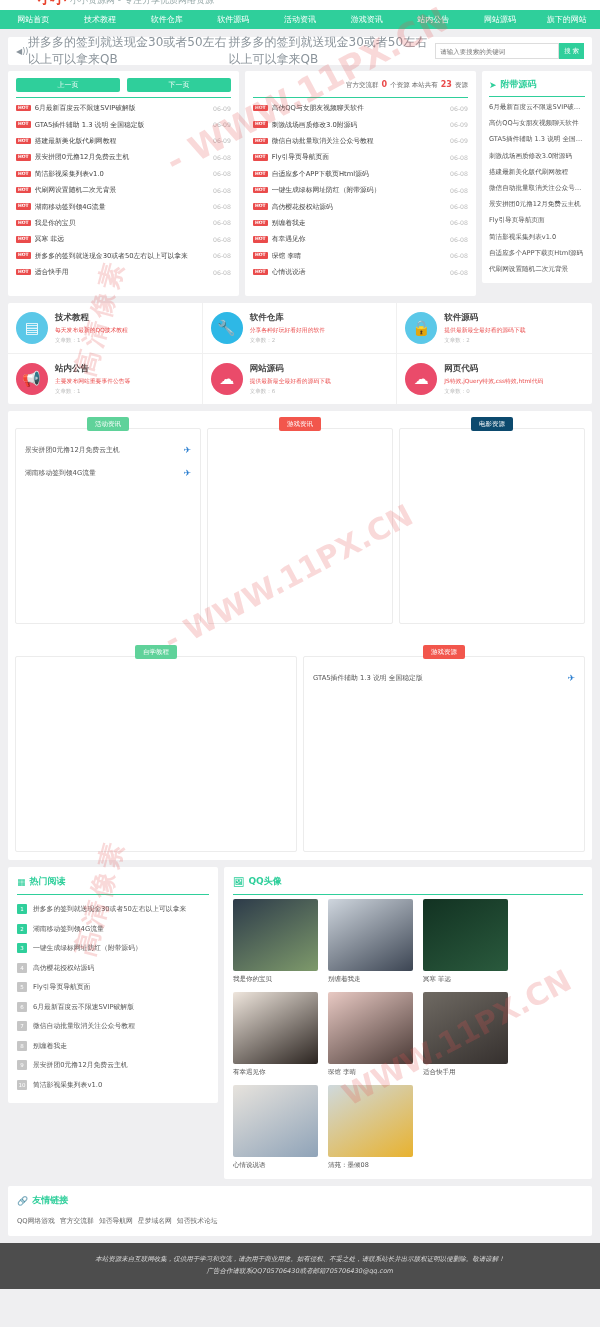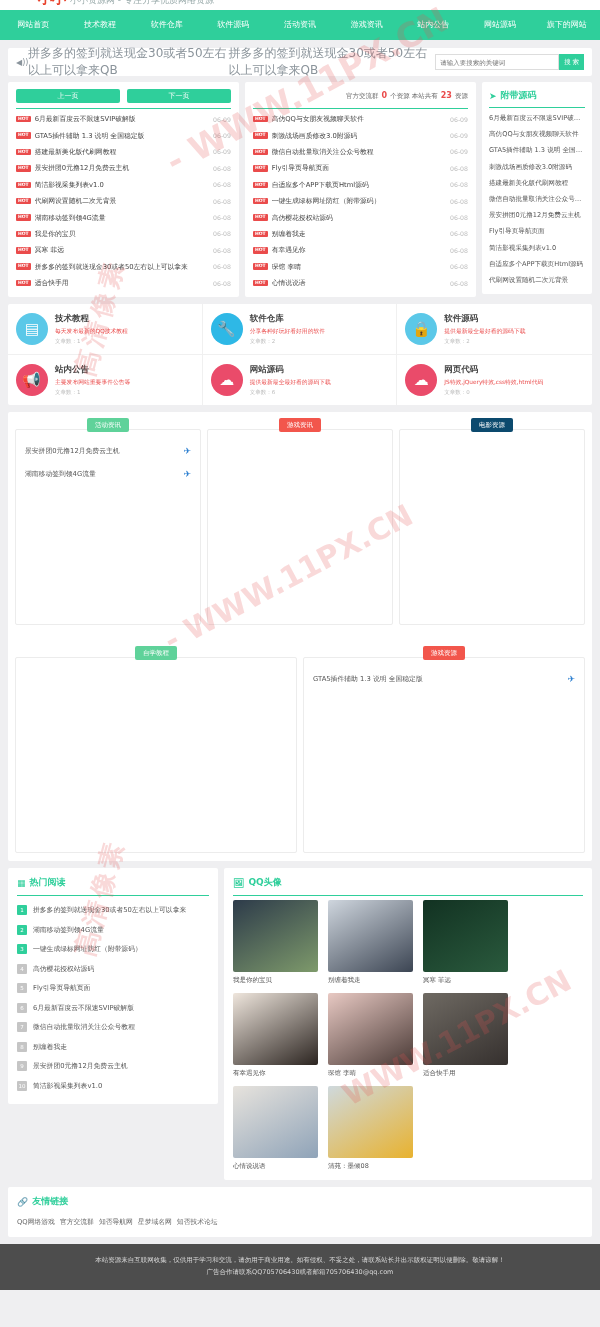--- a/index.html
+++ b/index.html
@@ -14,38 +14,38 @@
   .wm3 { top:1020px; left:330px; font-size:30px; transform:rotate(-28deg); }
   .wm4 { top:300px; left:40px; font-size:26px; transform:rotate(-75deg); letter-spacing:4px; }
   .wm5 { top:880px; left:40px; font-size:26px; transform:rotate(-75deg); letter-spacing:4px; }
 
   
   .logo-strip { height:10px; background:#fff; position:relative; overflow:hidden; }
   .logo-mark { position:absolute; left:38px; top:-10px; color:#e8402a; font-weight:bold; font-size:14px; }
   .logo-text { position:absolute; left:70px; top:-6px; color:#9aa; font-size:9px; }
 
   
-  nav { background:#2fcf9b; height:30px; display:flex; align-items:center; }
+  nav { background:#2fcf9b; height:19px; display:flex; align-items:center; }
   nav .nav-item { flex:1; text-align:center; color:#fff; font-size:8px; line-height:22px; cursor:pointer; }
 
   .wrap { width:584px; margin:0 auto; }
 
   
   .notice { background:#fff; margin-top:8px; height:28px; display:flex; align-items:center; padding:0 8px; border-radius:2px; }
   .spk { width:12px; color:#8a949c; font-size:8px; }
   .roll { flex:1; display:flex; overflow:hidden; }
   .roll span { flex:1; color:#8b949b; font-size:12px; text-align:left; }
   .search { display:flex; align-items:center; margin-left:6px; }
   .search input { width:124px; height:16px; border:1px solid #ddd; padding:0 4px; font-size:6.5px; color:#9aa; outline:none; background:#fff; }
   .search button { height:16px; border:none; background:#2fcf9b; color:#fff; font-size:6.5px; padding:0 5px; cursor:pointer; }
 
   
   .cols { display:flex; gap:6px; margin-top:6px; align-items:flex-start; }
   .card { background:#fff; border-radius:2px; }
-  .col-l, .col-m { width:255px; padding:7px 8px 6px; }
+  .col-l, .col-m { width:255px; padding:7px 8px 16px; }
   .col-r { width:110px; padding:7px 7px 6px; flex:1; }
 
   .pager { display:flex; gap:7px; }
   .pager div { flex:1; background:#2fcf9b; color:#fff; text-align:center; font-size:7px; line-height:14px; border-radius:2px; cursor:pointer; }
   .stat { text-align:right; font-size:6.5px; color:#666; line-height:14px; }
   .stat b { color:#ea4b4b; font-size:8px; padding:0 1px; }
   .hr { border-bottom:1px solid #2fcf9b; margin:5px 0 2px; }
 
   ul { list-style:none; }
   .alist li { display:flex; align-items:center; height:16.4px; font-size:6.8px; color:#444; cursor:pointer; }
@@ -91,21 +91,21 @@
   .gitem { width:85px; cursor:pointer; }
   .thumb { width:85px; height:72px; border-radius:2px; overflow:hidden; position:relative; }
   .gcap { font-size:6.5px; color:#555; margin-top:4px; overflow:hidden; white-space:nowrap; text-overflow:ellipsis; }
 
   
   .links { background:#fff; margin-top:7px; border-radius:2px; padding:8px 9px 10px; }
   .links-row { display:flex; gap:5px; margin-top:9px; }
   .links-row a { font-size:6.8px; color:#666; text-decoration:none; cursor:pointer; }
 
   footer { background:#4d4d4d; margin-top:7px; padding:10px 0 12px; text-align:center; }
-  footer p { color:#d8d8d8; font-size:6.5px; line-height:12px; }
+  footer p { color:#d8d8d8; font-size:6.5px; line-height:12px;font-style:italic; }
 </style>
 </head>
 <body>
 
 <div class="wm wm1">- WWW.11PX.CN</div>
 <div class="wm wm2">- WWW.11PX.CN</div>
 <div class="wm wm3">WWW.11PX.CN</div>
 <div class="wm wm4">高清像素</div>
 <div class="wm wm5">高清像素</div>
 

